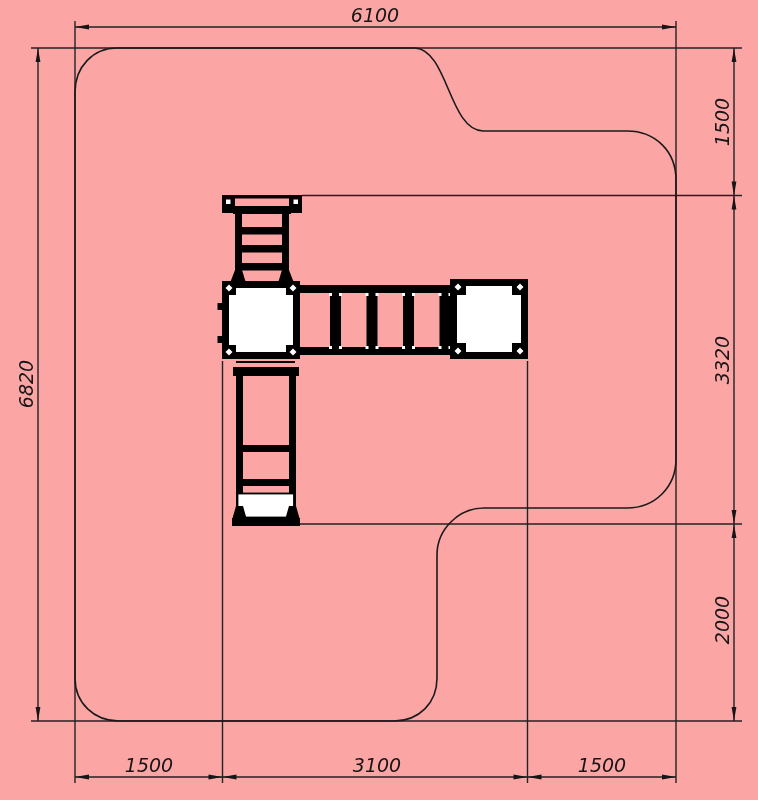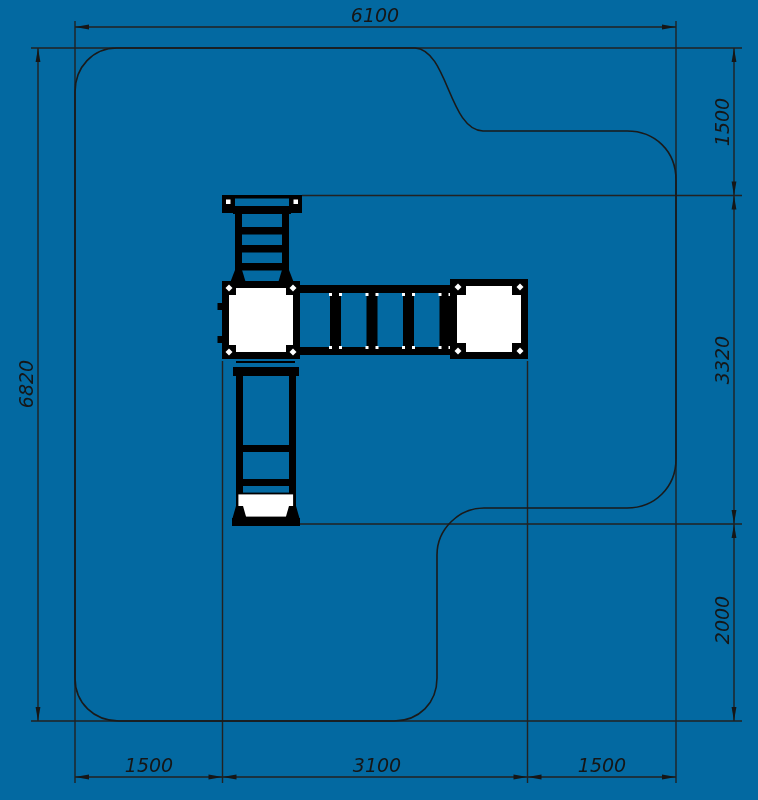--- a/index.html
+++ b/index.html
@@ -4,21 +4,21 @@
 <style>
   html, body {
     margin: 0;
     padding: 0;
     background: #ffffff;
   }
   .sheet {
     position: relative;
     width: 758px;
     height: 800px;
-    background: #0369a1;
+    background: #fca5a5;
     overflow: hidden;
   }
   svg { display: block; }
   .dim-text {
     font-family: "DejaVu Sans", "Liberation Sans", sans-serif;
     font-style: italic;
     font-size: 19px;
     fill: #161616;
   }
   .thin  { stroke: #222222; stroke-width: 1.4; fill: none; }

